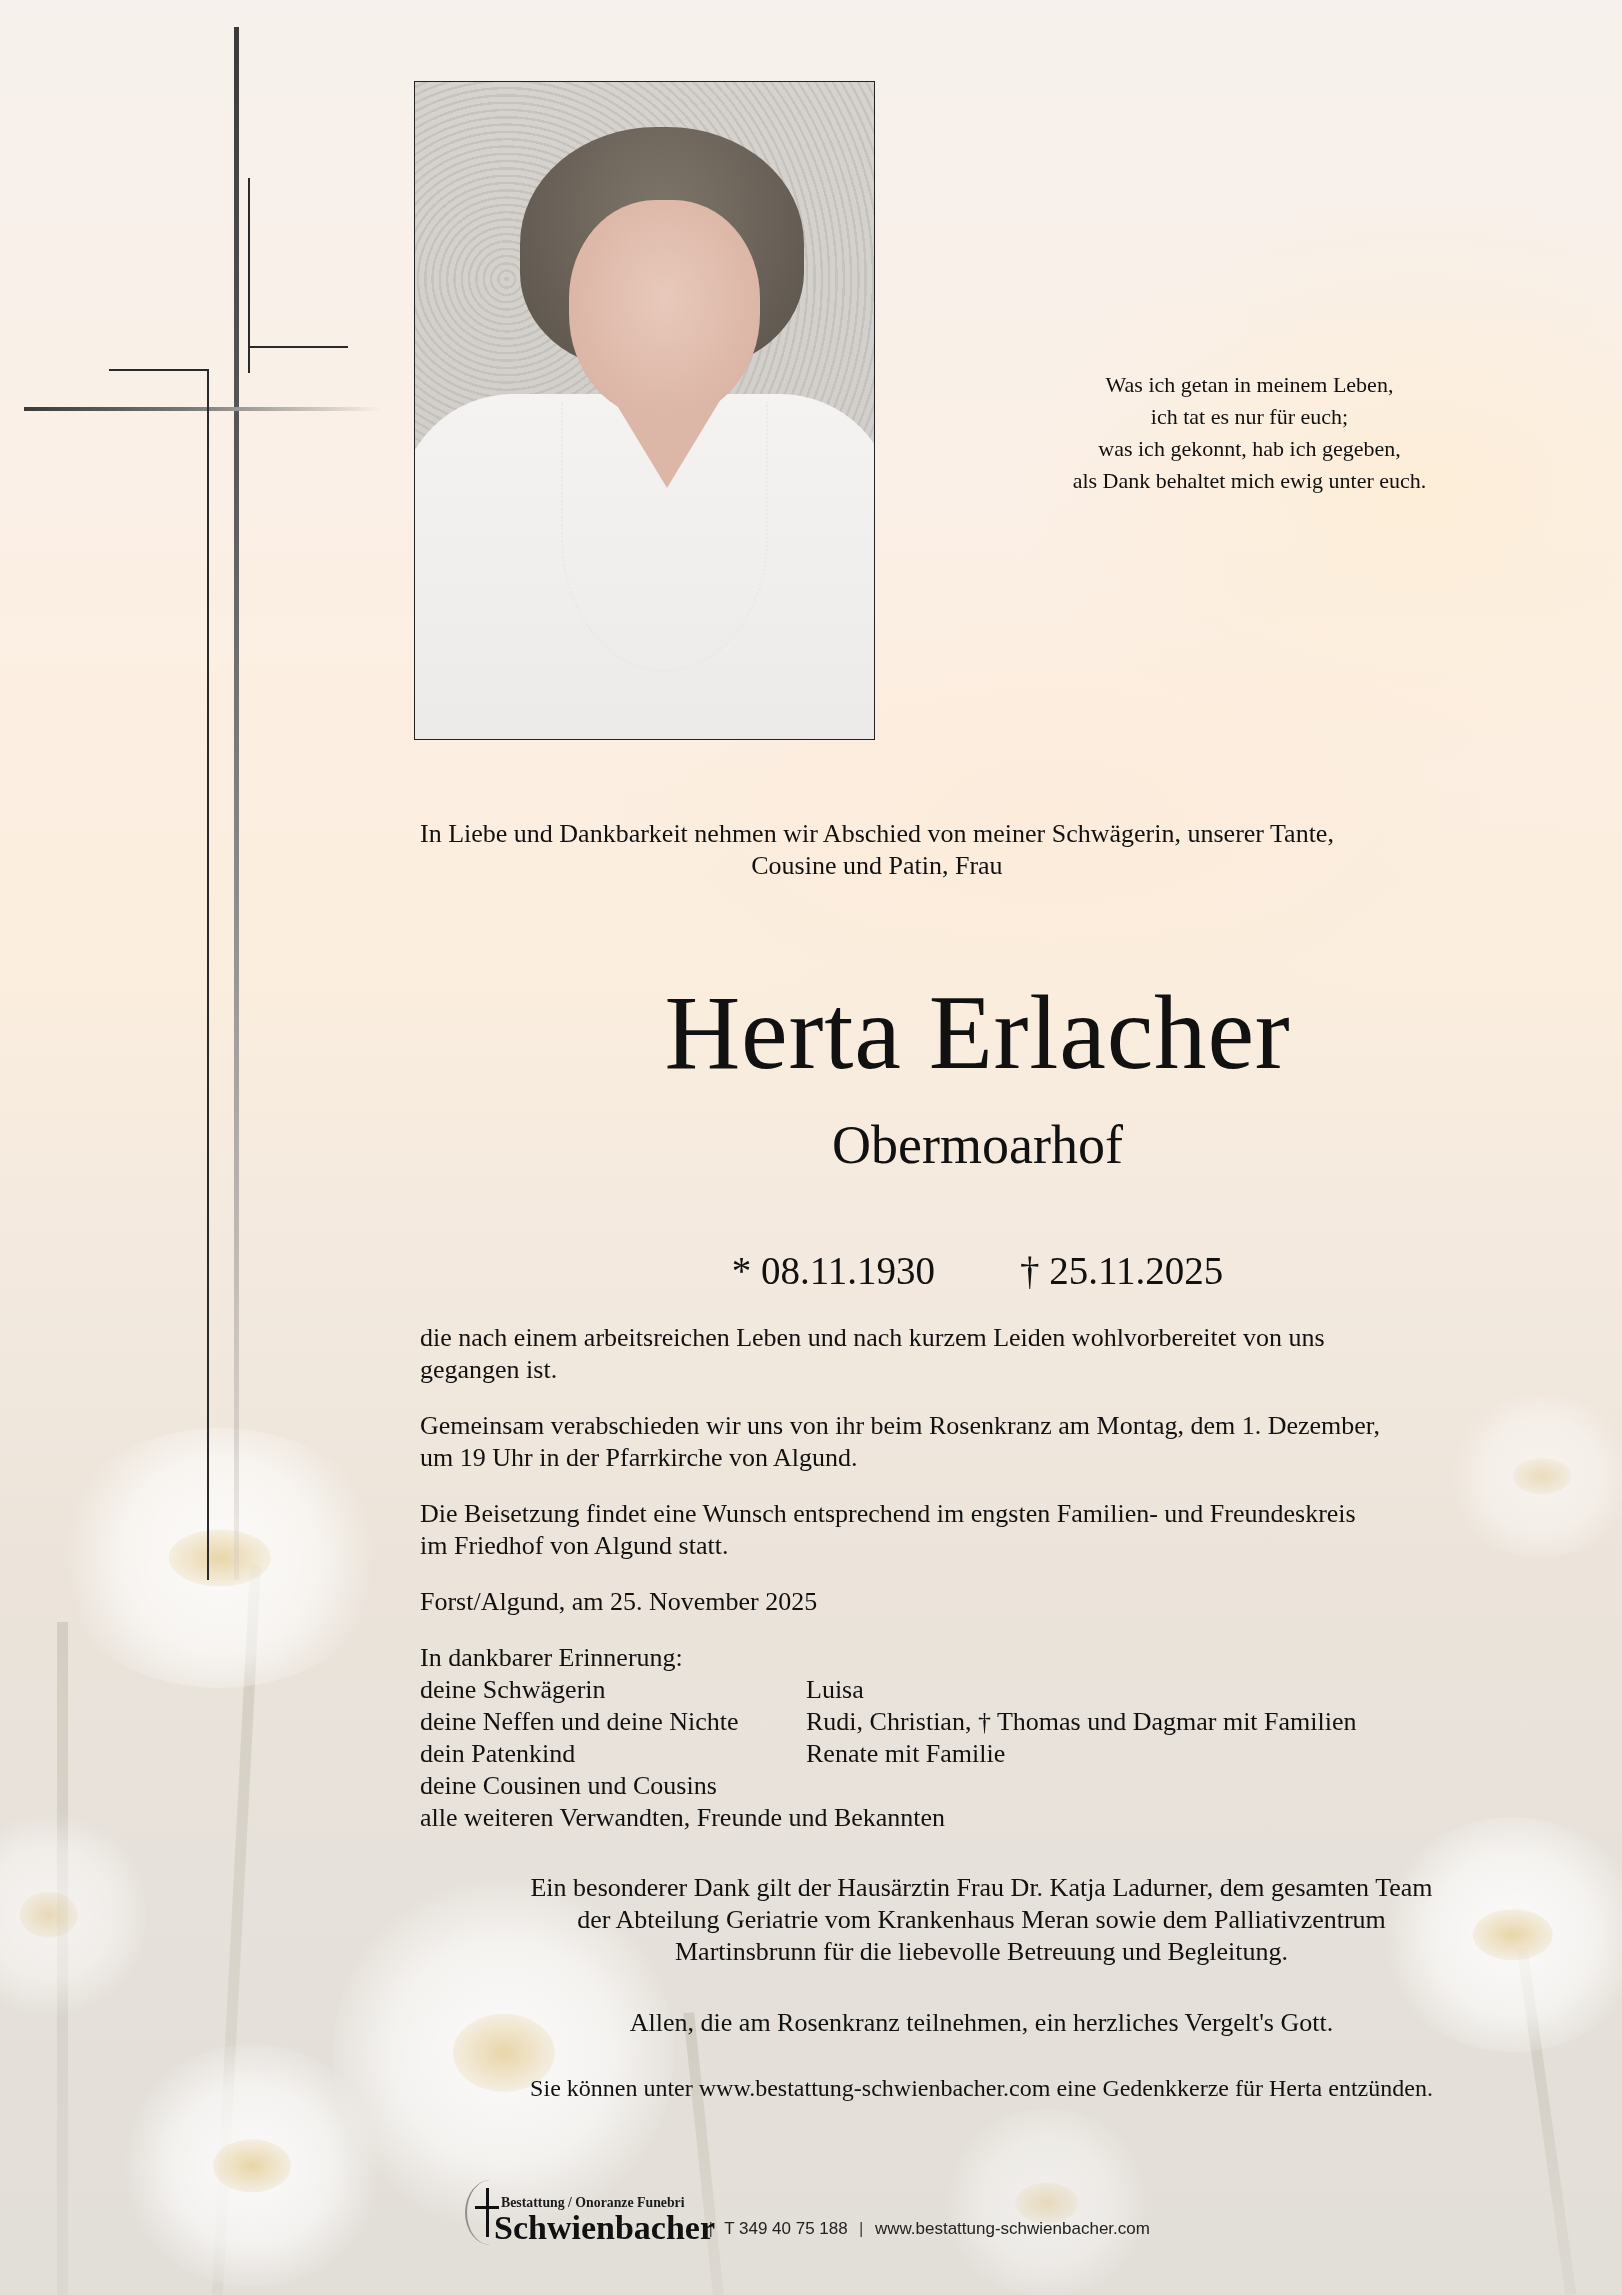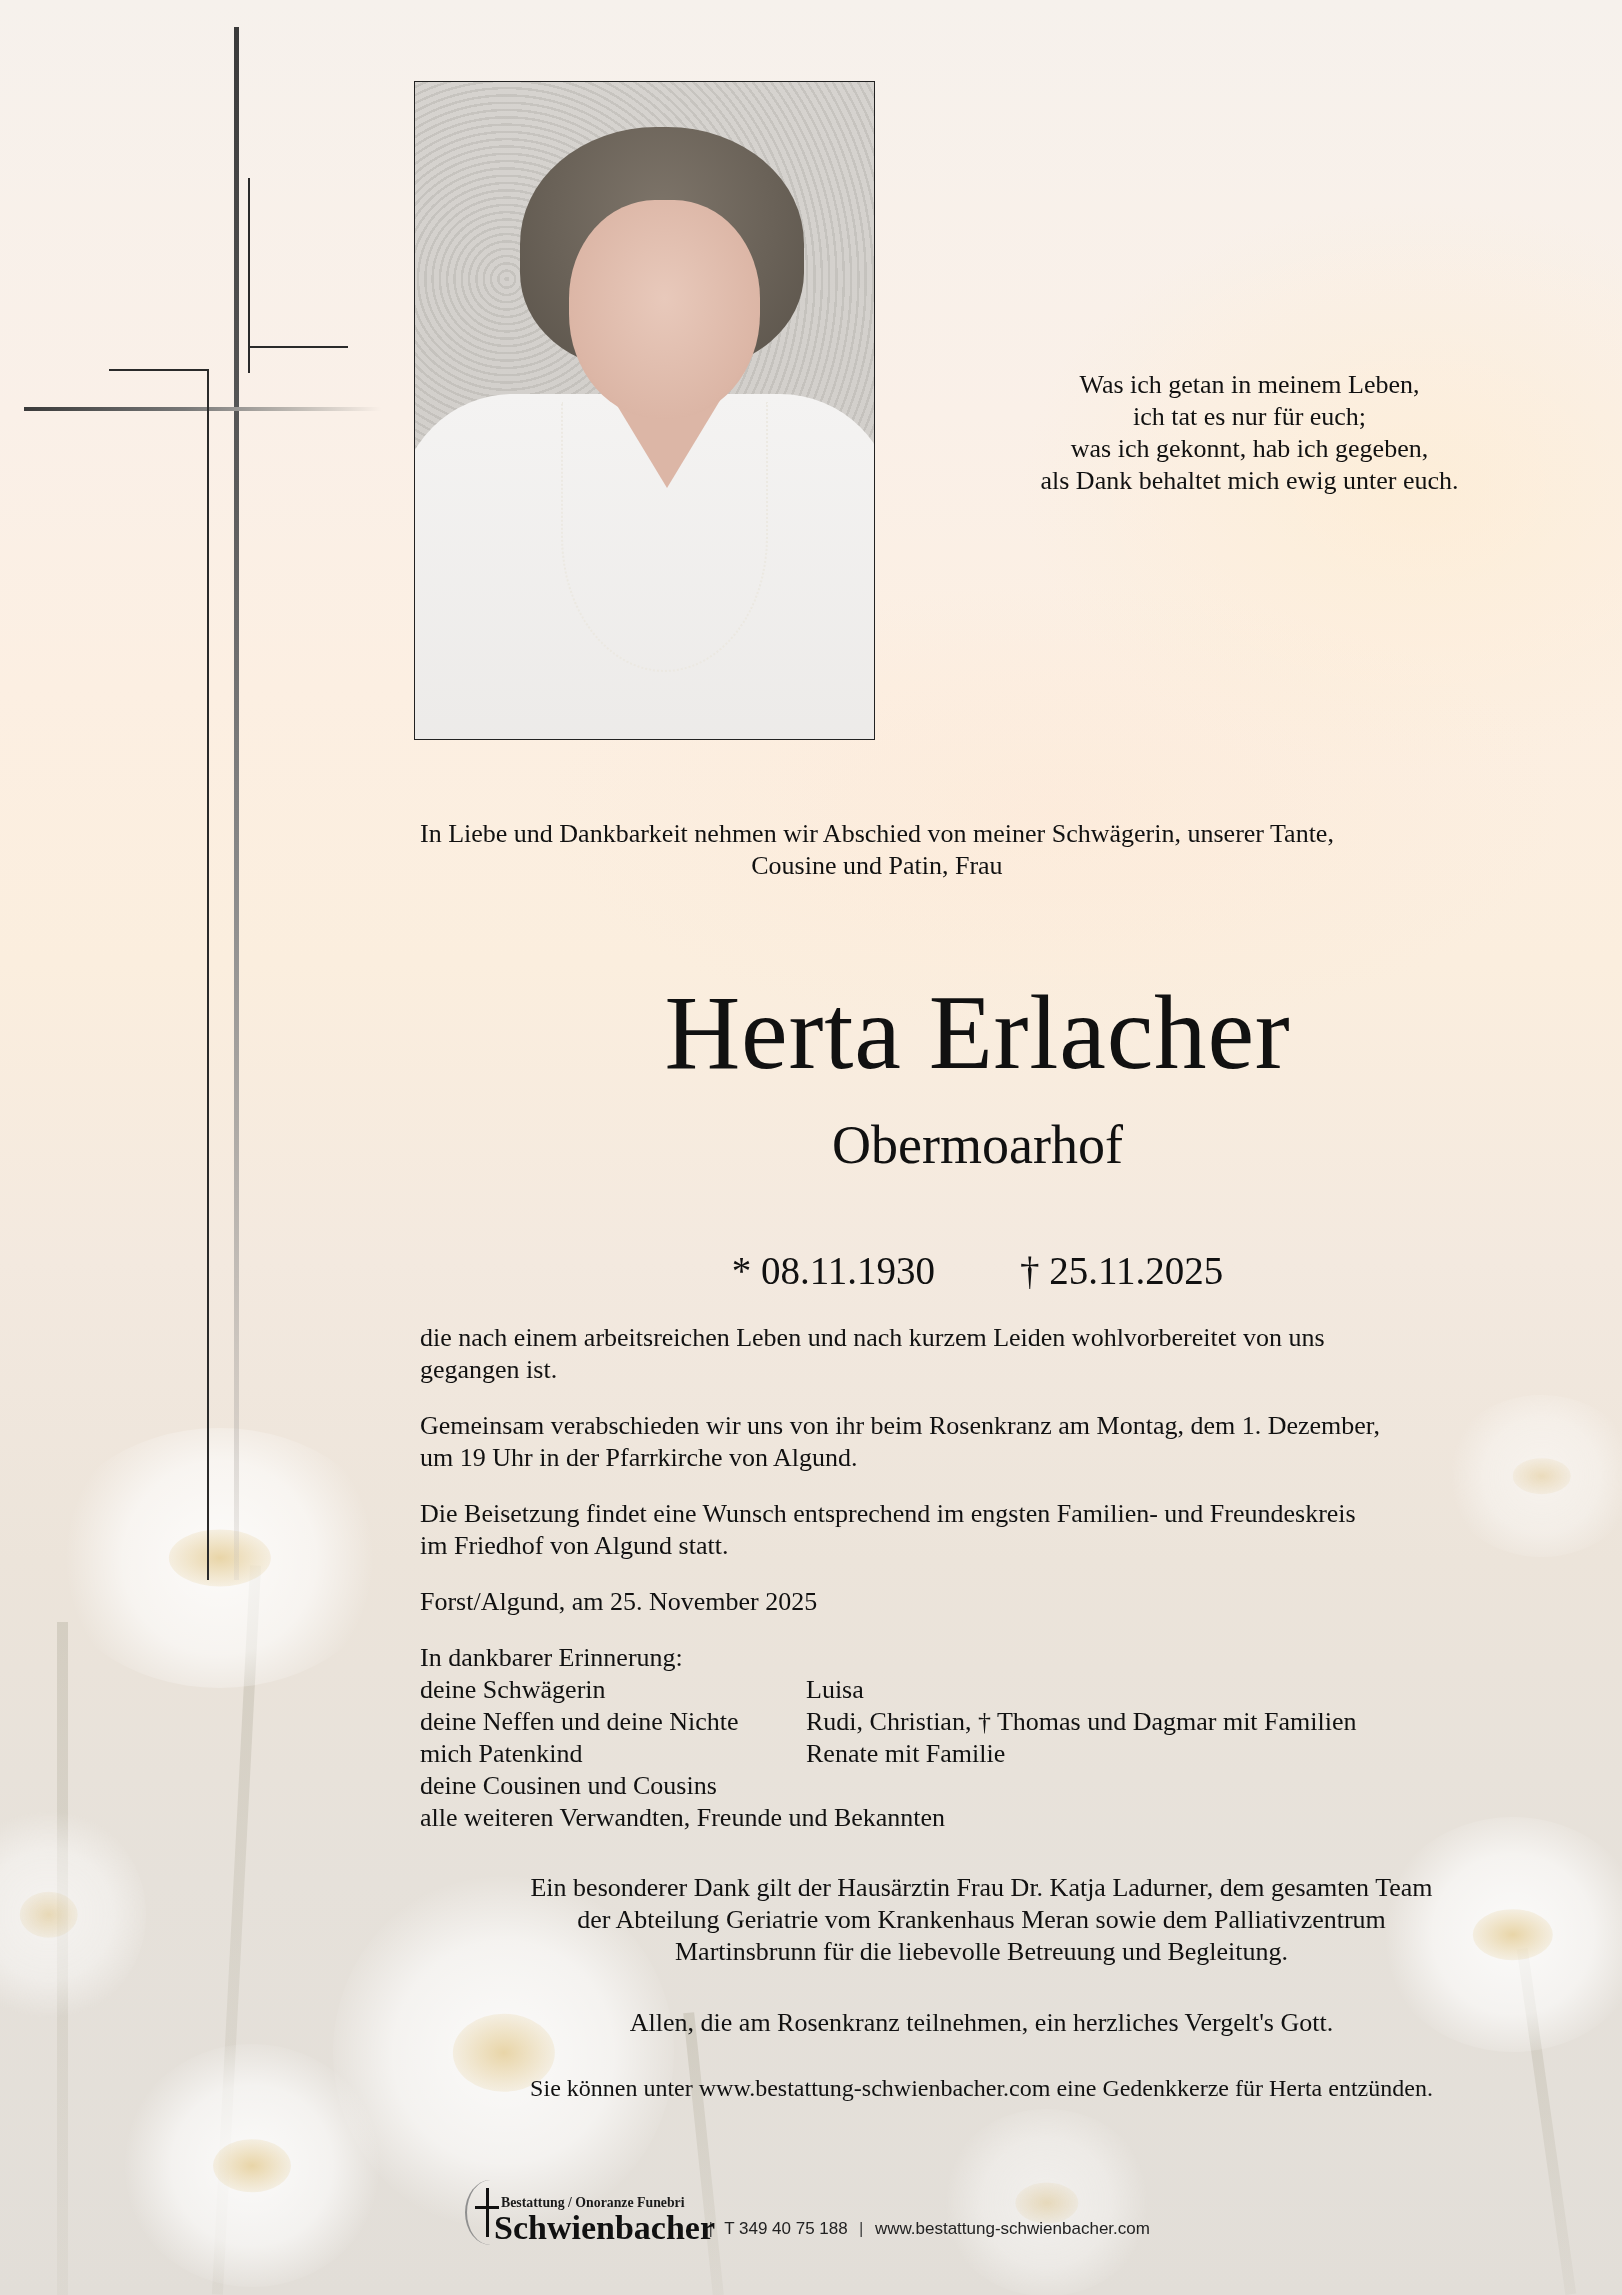--- a/index.html
+++ b/index.html
@@ -62,21 +62,21 @@
     background: #dcb6a6;
   }
   .photo-necklace {
     position: absolute; left: 146px; top: 320px; width: 203px; height: 268px;
     border: 2.4px dotted rgba(235,232,225,0.95); border-top: none;
     border-radius: 0 0 50% 50%;
   }
 
   .quote {
     position: absolute; left: 925px; top: 369px; width: 649px;
-    text-align: center; font-size: 26px; line-height: 32px;
+    text-align: center; font-size: 22px; line-height: 32px;
   }
   .quote div { white-space: nowrap; }
 
   .intro { position: absolute; left: 420px; top: 818px; font-size: 26px; line-height: 32px; }
   .intro div { white-space: nowrap; text-align: center; }
 
   .name {
     position: absolute; left: 0; top: 939px; width: 1955px;
     text-align: center; font-size: 105px; line-height: 114px; letter-spacing: 0.8px;
   }
@@ -218,21 +218,21 @@
 <div class="mourners">
   <div class="row">
     <span class="rel">deine Schwägerin</span>
     <span>Luisa</span>
   </div>
   <div class="row">
     <span class="rel">deine Neffen und deine Nichte</span>
     <span>Rudi, Christian, † Thomas und Dagmar mit Familien</span>
   </div>
   <div class="row">
-    <span class="rel">mich Patenkind</span>
+    <span class="rel">dein Patenkind</span>
     <span>Renate mit Familie</span>
   </div>
   <div class="row">
     <span>deine Cousinen und Cousins</span>
   </div>
   <div class="row">
     <span>alle weiteren Verwandten, Freunde und Bekannten</span>
   </div>
 </div>
 

